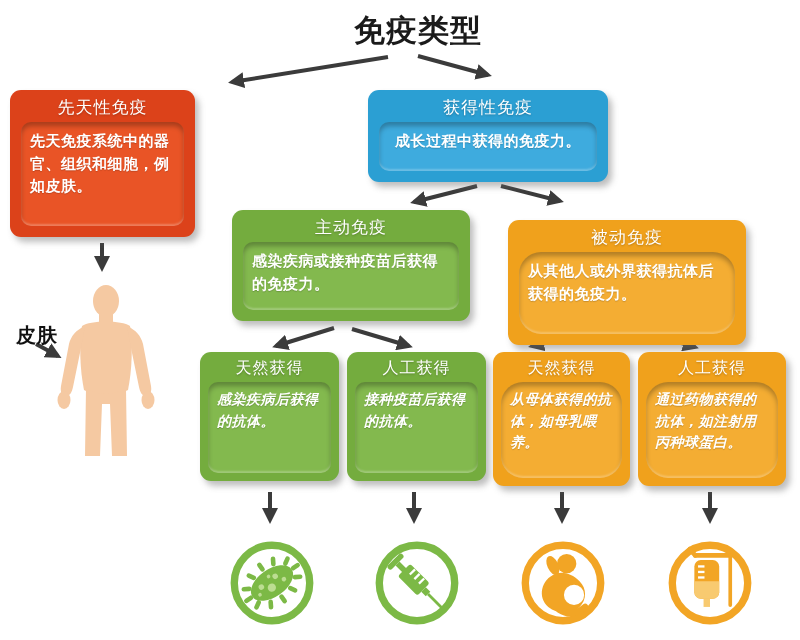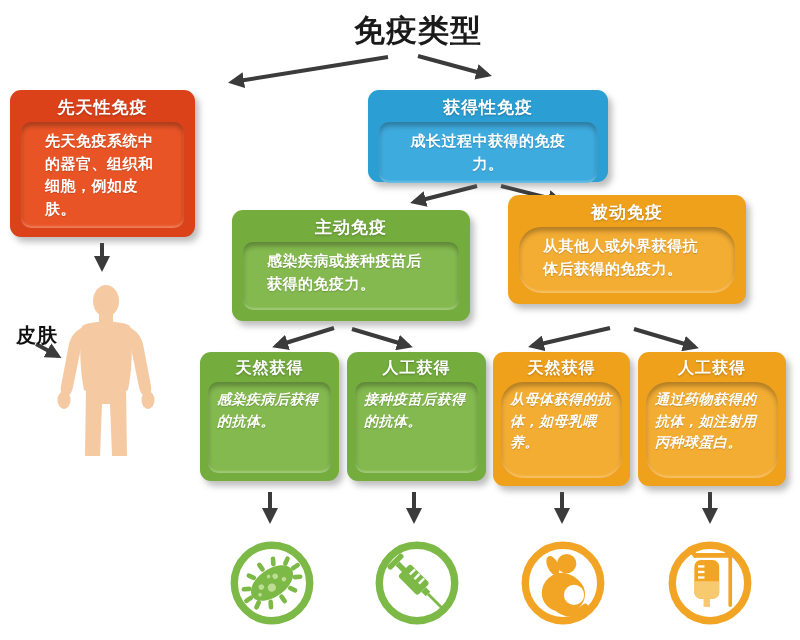--- a/index.html
+++ b/index.html
@@ -11,41 +11,41 @@
     position:absolute;left:18px;top:10px;width:800px;text-align:center;
     font-size:31px;font-weight:bold;color:var(--c-title_color);letter-spacing:1px;
   }
   #arrows{position:absolute;left:0;top:0;width:800px;height:640px;}
 
   .node{
     position:absolute;border-radius:11px;display:flex;flex-direction:column;
     box-shadow:4px 5px 6px rgba(110,110,110,.45);
   }
   .node .hd{
-    color:#fff;font-weight:bold;text-align:center;font-size:17px;
+    color:#fff;font-weight:normal;text-align:center;font-size:17px;
     padding:6px 0 3px;letter-spacing:1px;text-shadow:0 1px 2px rgba(0,0,0,.25);
   }
   .node .bd{
-    flex:1;margin:0 11px 11px;border-radius:10px;padding:8px 24px;
+    flex:1;margin:0 11px 11px;border-radius:10px;padding:8px 9px;
     color:#fff;font-weight:bold;font-size:15px;line-height:1.5;letter-spacing:.5px;
     box-shadow:inset 0 4px 5px rgba(0,0,0,.28), inset 0 -2px 2px rgba(255,255,255,.25);
     text-shadow:0 1px 1px rgba(0,0,0,.18);
   }
   .sub .hd{font-size:16px;}
   .sub .bd{margin:0 8px 8px;padding:7px 9px;font-size:14px;line-height:1.55;font-style:italic;}
 
   .red{background:var(--c-red);}       .red .bd{background:var(--c-red_light);}
   .blue{background:var(--c-blue);}     .blue .bd{background:var(--c-blue_light);text-align:center;}
   .green{background:var(--c-green);}   .green .bd{background:var(--c-green_light);}
   .orange{background:var(--c-orange);} .orange .bd{background:var(--c-orange_light);border-radius:22px;}
 
   #n-innate {left:10px; top:90px; width:185px;height:147px;}
   #n-acquired{left:368px;top:90px; width:240px;height:92px;}
   #n-active {left:232px;top:210px;width:238px;height:111px;}
-  #n-passive{left:508px;top:195px;width:238px;height:109px;}
+  #n-passive{left:508px;top:220px;width:238px;height:125px;}
   #n-act-nat{left:200px;top:352px;width:139px;height:129px;}
   #n-act-art{left:347px;top:352px;width:139px;height:129px;}
   #n-pas-nat{left:493px;top:352px;width:137px;height:134px;}
   #n-pas-art{left:638px;top:352px;width:148px;height:134px;}
 
   .skin-label{
     position:absolute;left:16px;top:322px;font-size:20px;font-weight:bold;color:#111;
     letter-spacing:1px;
   }
   #human{position:absolute;left:40px;top:283px;}

